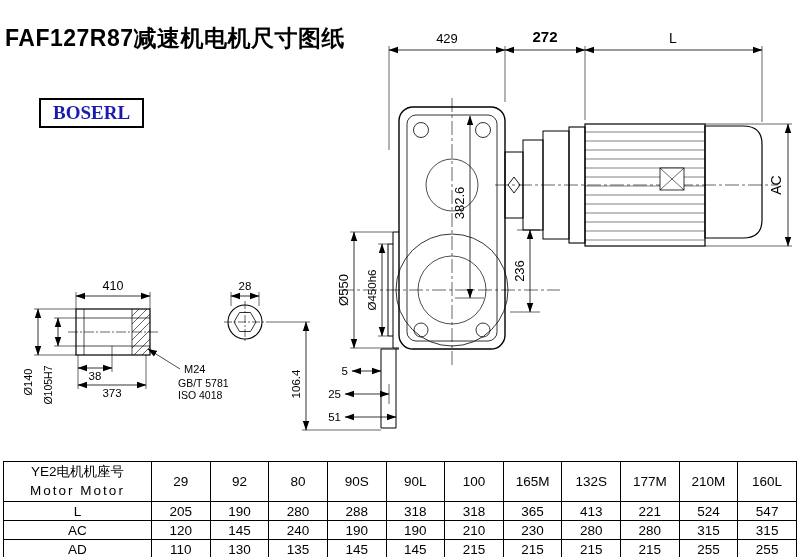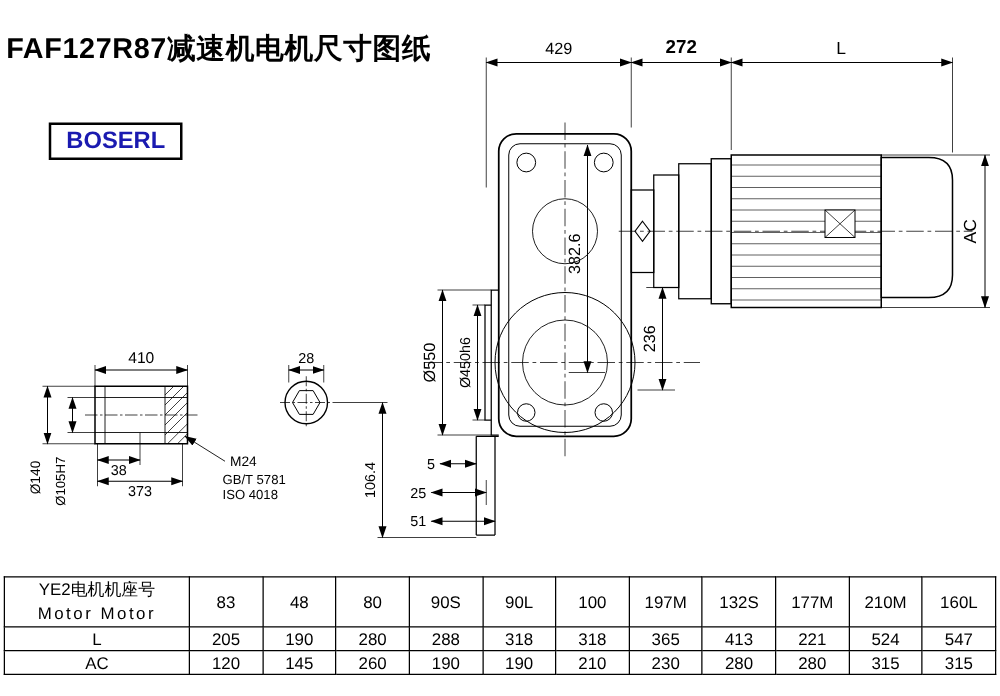--- a/index.html
+++ b/index.html
@@ -1,19 +1,19 @@
 <!DOCTYPE html>
 <html><head>
 <meta charset="utf-8">
 <style>
   * { margin:0; padding:0; box-sizing:border-box; }
   html,body { width:800px; height:557px; background:#fff; font-family:"Liberation Sans",sans-serif; }
   .page { position:relative; width:800px; height:557px; background:#fff; overflow:hidden; }
   .title { position:absolute; top:3px; left:5px; font-size:23px; font-weight:bold; color:#000; letter-spacing:.5px; white-space:nowrap;margin-top:20px; }
-  .logo { position:absolute; top:98px; left:39px; border:2px solid #000; padding:2px 12px; font-family:Liberation Sans, sans-serif; font-size:19px; font-weight:bold; color:#1a1ab0; }
+  .logo { position:absolute; top:98px; left:39px; border:2px solid #000; padding:2px 12px; font-family:Liberation Serif, serif; font-size:19px; font-weight:bold; color:#1a1ab0; }
   svg.drawing { position:absolute; top:0; left:0; font-family:"Liberation Sans",sans-serif; }
   svg text { fill:#000; }
   .tbl-wrap { position:absolute; top:461px; left:3px; width:794px; }
   table { width:100%; border-collapse:collapse; table-layout:fixed; }
   td { border:1px solid #000; text-align:center; font-size:13.5px; color:#000; padding:0 1px; height:19px; overflow:hidden; }
   col.c0 { width:148px; }
   tr.header td { height:40px; }
   td.hdr { line-height:1.35; }
   .ms { letter-spacing:2px; }
 </style>
@@ -170,27 +170,27 @@
           <col>
           <col>
           <col>
         </colgroup>
       <tbody>
           <tr class="header">
         <td class="hdr">
           <div>YE2电机机座号</div>
           <div class="ms">Motor Motor</div>
         </td>
-        <td>83</td>
-        <td>48</td>
+        <td>29</td>
+        <td>92</td>
         <td>80</td>
         <td>90S</td>
         <td>90L</td>
         <td>100</td>
-        <td>197M</td>
+        <td>165M</td>
         <td>132S</td>
         <td>177M</td>
         <td>210M</td>
         <td>160L</td>
       </tr>
       <tr>
         <td>L</td>
         <td>205</td>
         <td>190</td>
         <td>280</td>
@@ -200,27 +200,41 @@
         <td>365</td>
         <td>413</td>
         <td>221</td>
         <td>524</td>
         <td>547</td>
       </tr>
       <tr>
         <td>AC</td>
         <td>120</td>
         <td>145</td>
-        <td>260</td>
+        <td>240</td>
         <td>190</td>
         <td>190</td>
         <td>210</td>
         <td>230</td>
         <td>280</td>
         <td>280</td>
         <td>315</td>
         <td>315</td>
       </tr>
+      <tr>
+        <td>AD</td>
+        <td>110</td>
+        <td>130</td>
+        <td>135</td>
+        <td>145</td>
+        <td>145</td>
+        <td>215</td>
+        <td>215</td>
+        <td>215</td>
+        <td>215</td>
+        <td>255</td>
+        <td>255</td>
+      </tr>
     </tbody>
       </table>
   </div>
 
 </div>
 
 </body></html>

